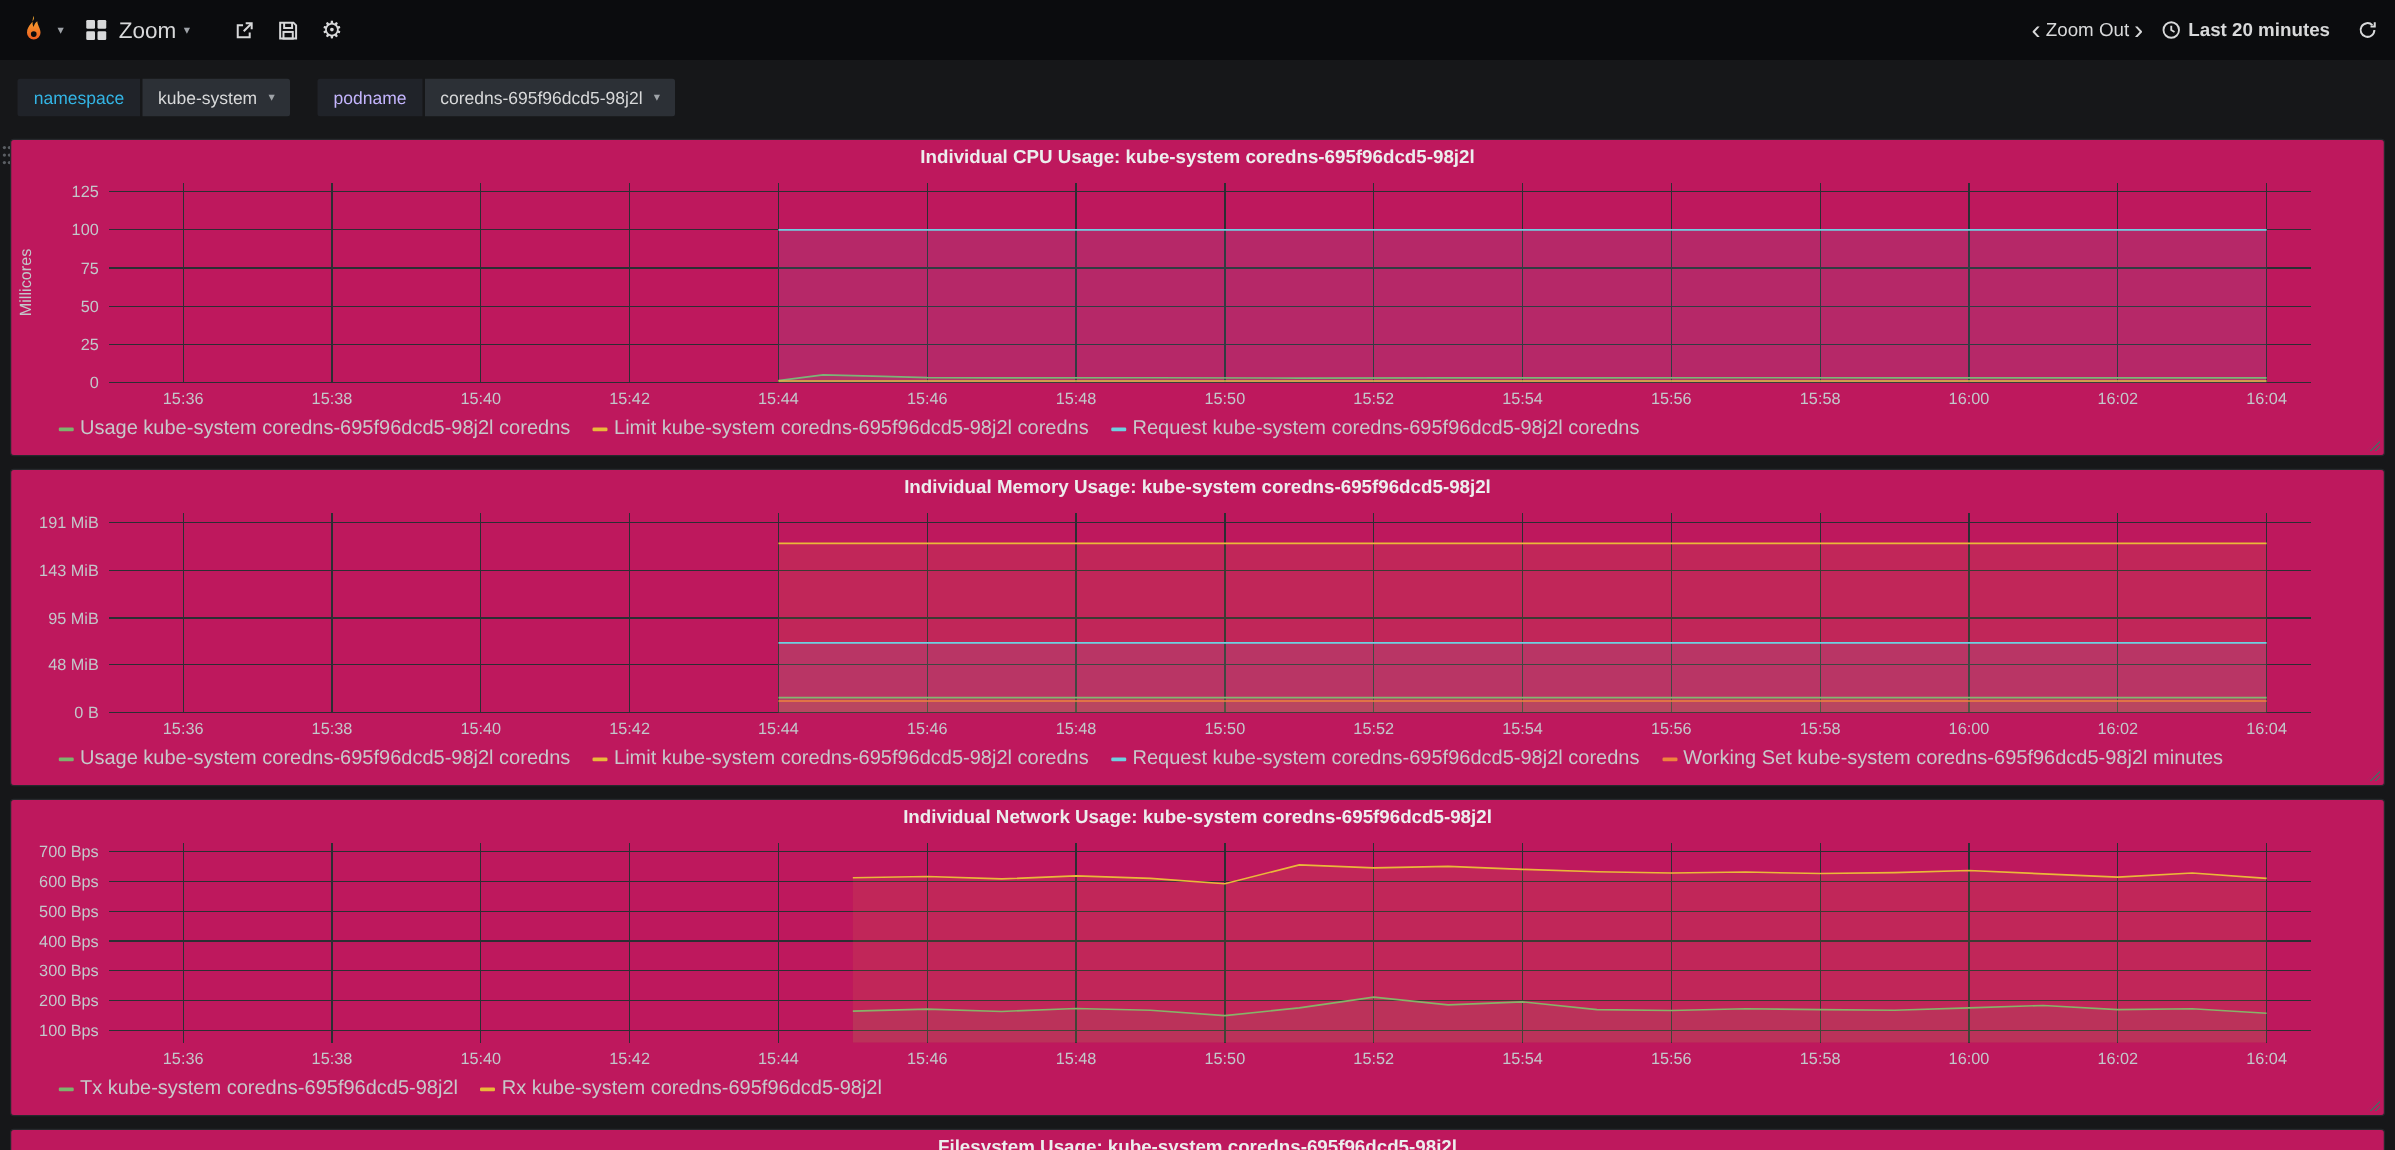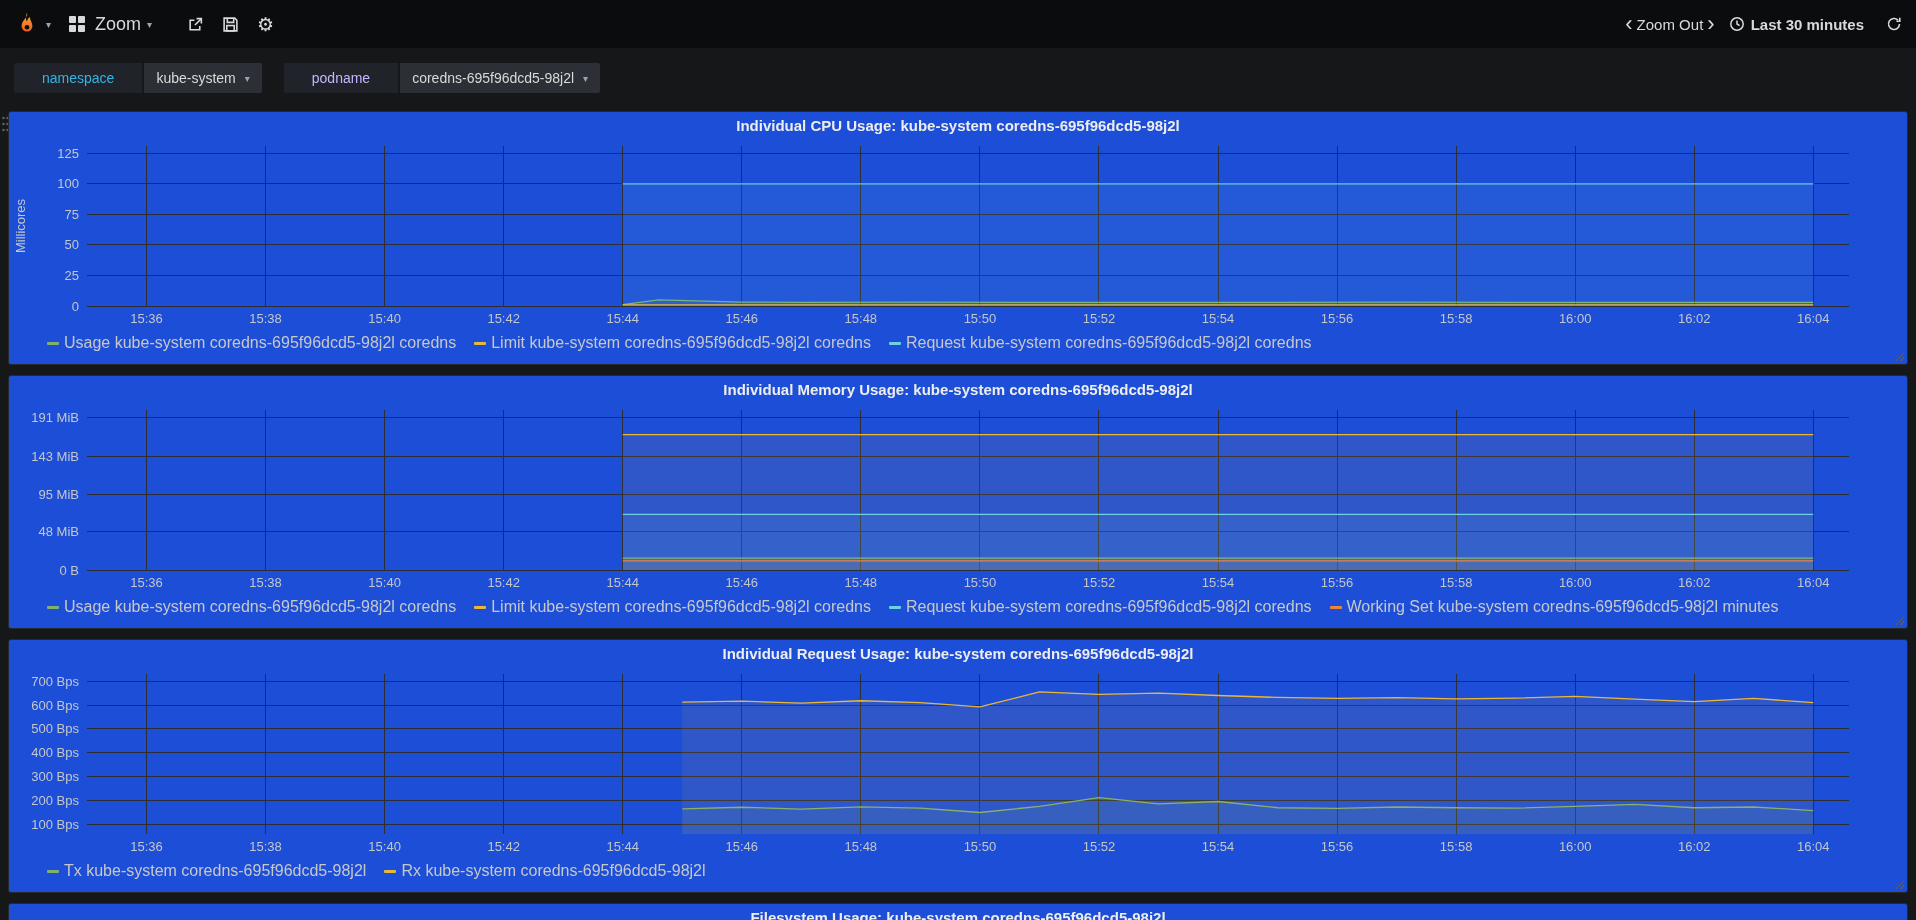--- a/index.html
+++ b/index.html
@@ -22,29 +22,29 @@
   .gear-glyph { font-size:19px; line-height:1; }
   .nav-right button { font-size:15px; }
   .chev { font-size:22px; line-height:1; color:#d8d9da; padding:0 4px; }
   .time-btn { font-weight:600; gap:7px; padding:0 10px; }
   .refresh-btn { margin-left:12px; }
 
   
   .submenu { padding:15px 14px 18px; display:flex; align-items:center; }
   .var-group { display:flex; align-items:center; margin-right:22px; }
   .var-label { background:#202329; height:30px; display:flex; align-items:center;
-    padding:0 28px; font-size:14px; border-radius:2px 0 0 2px; }
+    padding:0 13px; font-size:14px; border-radius:2px 0 0 2px; }
   .var-value { background:#2c3036; height:30px; display:flex; align-items:center; gap:9px;
     padding:0 12px; font-size:14px; color:#d8d9da; border:none; border-radius:0 2px 2px 0;
     margin-left:2px; cursor:pointer; font-family:inherit;justify-content:space-between; }
 
   
   .dash { margin:0 8px; position:relative; }
   .row-drag { position:absolute; left:-7px; top:4px; cursor:move; }
-  .panel { position:relative; background:#1d4ed8; border:1px solid #26282c;
+  .panel { position:relative; background:#be185d; border:1px solid #26282c;
     border-radius:3px; height:254px; margin-bottom:10px; }
   .panel-title { font-size:15px; font-weight:700; color:#eceded; text-align:center;
     line-height:28px; height:28px; cursor:pointer; white-space:nowrap; overflow:hidden; }
   .chart { width:100%; height:190px; position:relative; cursor:crosshair; }
   .chart svg { display:block; }
   .tick { fill:#c3c7ca; font-size:13px; font-family:"Liberation Sans", sans-serif; }
   .legend { height:26px; display:flex; align-items:center; gap:18px; padding-left:38px;
     font-size:16px; color:#c7c8ca; overflow:hidden; }
   .legend-item { display:flex; align-items:center; gap:5px; cursor:pointer; white-space:nowrap; }
   .legend-swatch { display:inline-block; width:12px; height:3px; border-radius:1px; }
@@ -110,21 +110,21 @@
     </button>
     <button>Zoom Out</button>
     <button>
       <span class="chev">›</span>
     </button>
     <button class="time-btn">
       <svg width="16" height="16" viewBox="0 0 16 16" fill="none" stroke="#d8d9da" stroke-width="1.5">
         <circle cx="8" cy="8" r="6.2"></circle>
           <path d="M8 4.5V8l2.6 1.6"></path>
       </svg>
-      <span>Last 30 minutes</span>
+      <span>Last 20 minutes</span>
     </button>
     <button class="refresh-btn">
       <svg width="16" height="16" viewBox="0 0 16 16" fill="none" stroke="#d8d9da" stroke-width="1.6">
         <path d="M13.5 8a5.5 5.5 0 1 1-1.6-3.9"></path>
           <path d="M13.8 1.8v3.4h-3.4"></path>
       </svg>
     </button>
   </div>
 </header>
 
@@ -301,21 +301,21 @@
         </span>
         <span class="legend-item">
           <span class="legend-swatch" style="background: rgb(239, 132, 60);"></span>
           <span>Working Set kube-system coredns-695f96dcd5-98j2l minutes</span>
         </span>
       </div>
     <div class="resize"></div>
   </section>
 
   <section class="panel">
-    <h2 class="panel-title">Individual Request Usage: kube-system coredns-695f96dcd5-98j2l</h2>
+    <h2 class="panel-title">Individual Network Usage: kube-system coredns-695f96dcd5-98j2l</h2>
     <div class="chart">
         <svg width="1898" height="190" viewBox="0 0 1898 190">
           <line x1="137.52702702702703" x2="137.52702702702703" y1="6" y2="166" class="grid"></line>
           <text x="137.52702702702703" y="183" text-anchor="middle" class="tick">15:36</text>
           <line x1="256.58108108108104" x2="256.58108108108104" y1="6" y2="166" class="grid"></line>
           <text x="256.58108108108104" y="183" text-anchor="middle" class="tick">15:38</text>
           <line x1="375.6351351351351" x2="375.6351351351351" y1="6" y2="166" class="grid"></line>
           <text x="375.6351351351351" y="183" text-anchor="middle" class="tick">15:40</text>
           <line x1="494.68918918918916" x2="494.68918918918916" y1="6" y2="166" class="grid"></line>
           <text x="494.68918918918916" y="183" text-anchor="middle" class="tick">15:42</text>

